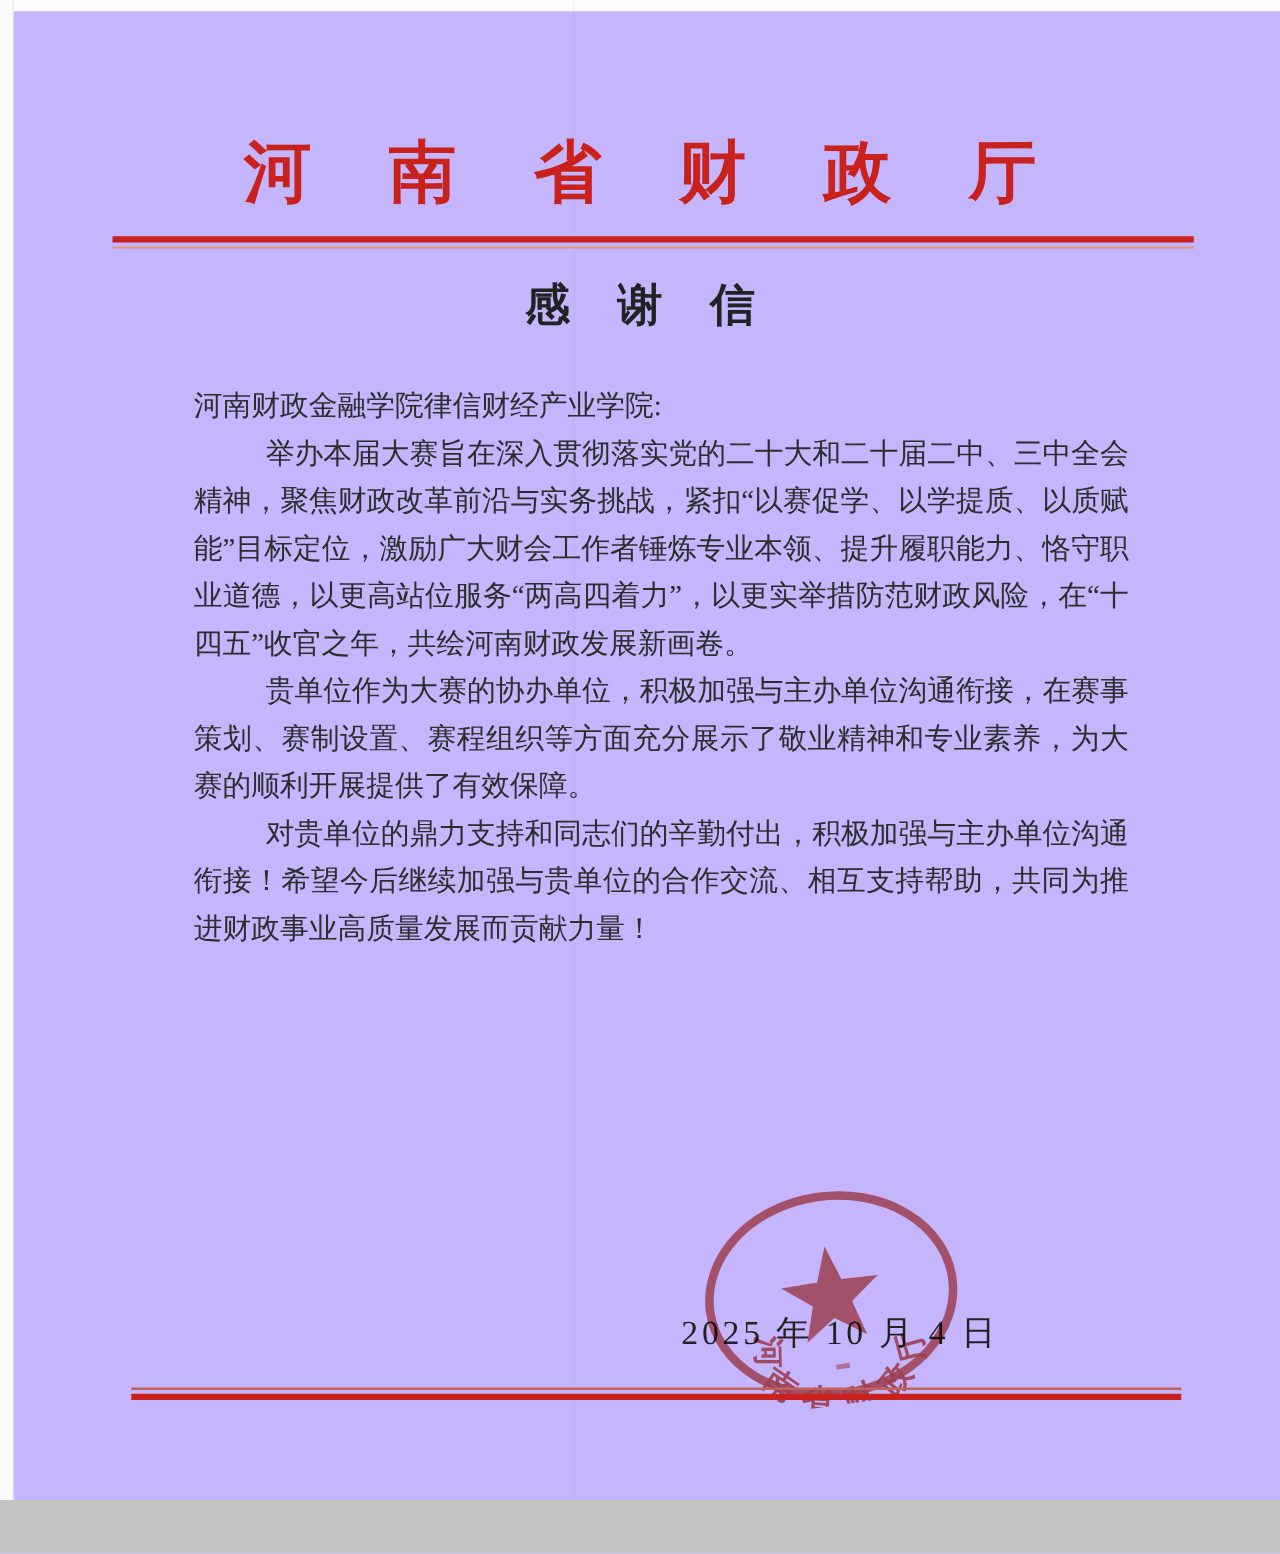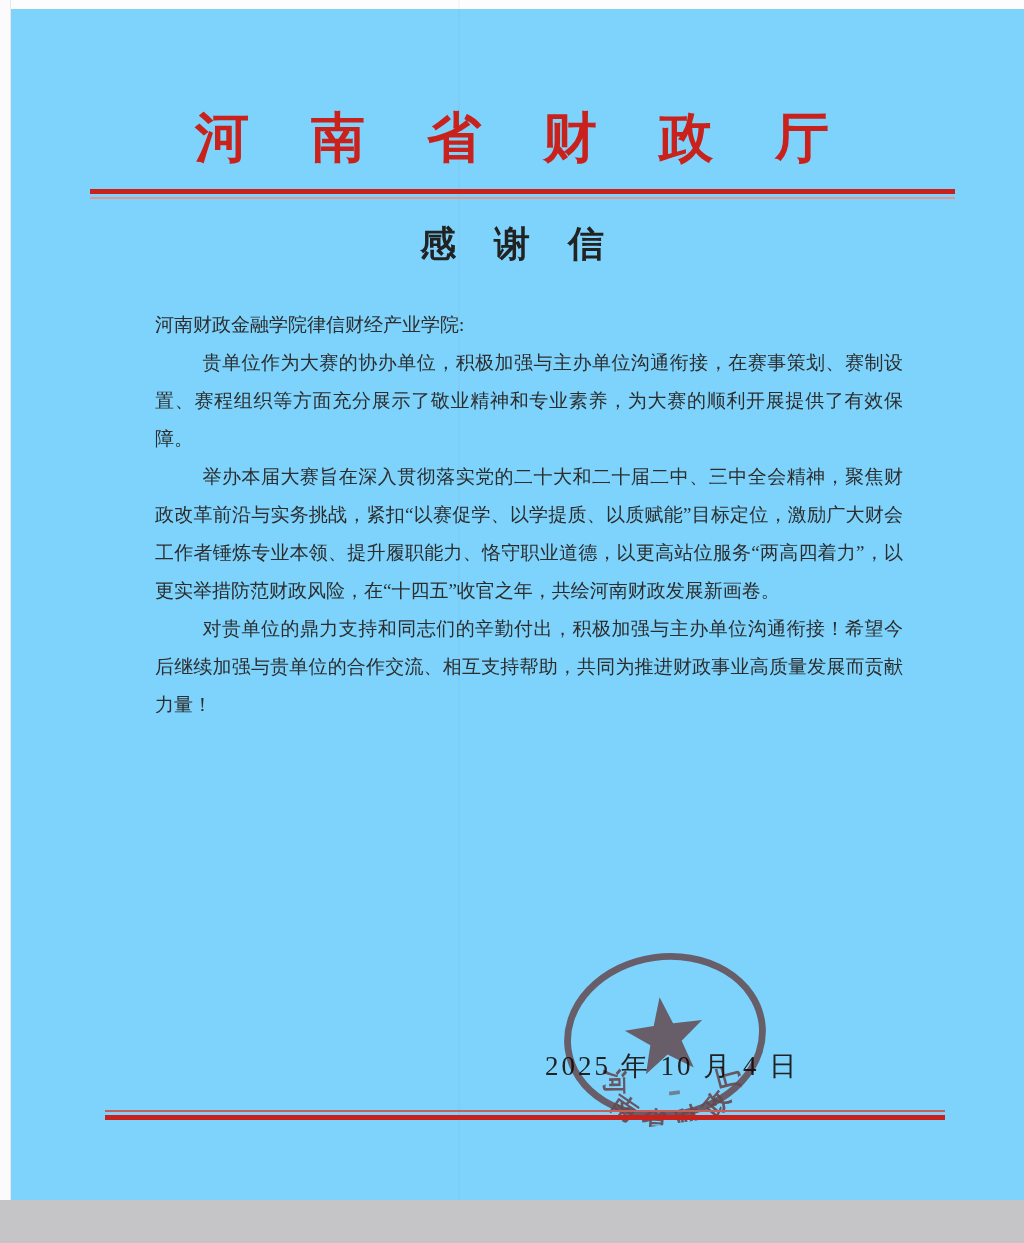--- a/index.html
+++ b/index.html
@@ -5,21 +5,21 @@
   html, body {
     margin: 0;
     padding: 0;
     background: #ffffff;
   }
   .scan-wrap {
     position: relative;
     width: 1024px;
     height: 1243px;
     overflow: hidden;
-    background: #7dd3fc;
+    background: #c4b5fd;
     font-family: "Liberation Serif", "DejaVu Serif", serif;
   }
   
   .edge-top {
     position: absolute; top: 0; left: 0; right: 0; height: 9px;
     background: #fdfdfe;
   }
   .edge-left {
     position: absolute; top: 0; left: 0; width: 11px; height: 1200px;
     background: #fbfbfd;
@@ -53,21 +53,21 @@
     position: absolute; top: 220px; left: 0; width: 1024px;
     text-align: center;
     font-size: 36px; font-weight: 700;
     color: #222222;
     letter-spacing: 38px; text-indent: 38px;
     white-space: nowrap;
   }
   
   .letter-body {
     position: absolute; top: 306px; left: 155px; width: 748px;
-    font-size: 19px; line-height: 38px;
+    font-size: 23px; line-height: 38px;
     color: #2d2d2d;
     text-align: justify;
   }
   .letter-body p { margin: 0; }
   .letter-body p.par { text-indent: 2.5em; }
   
   .date-line {
     position: absolute; top: 1048px; left: 545px;
     font-size: 27px; color: #222222;
     letter-spacing: 3px;
@@ -102,22 +102,22 @@
   <div class="header-rule">
     <div class="thick"></div>
     <div class="gap"></div>
     <div class="thin"></div>
   </div>
 
   <div class="doc-title">感谢信</div>
 
   <div class="letter-body">
     <p class="salutation">河南财政金融学院律信财经产业学院:</p>
+    <p class="par">举办本届大赛旨在深入贯彻落实党的二十大和二十届二中、三中全会精神，聚焦财政改革前沿与实务挑战，紧扣“以赛促学、以学提质、以质赋能”目标定位，激励广大财会工作者锤炼专业本领、提升履职能力、恪守职业道德，以更高站位服务“两高四着力”，以更实举措防范财政风险，在“十四五”收官之年，共绘河南财政发展新画卷。</p>
     <p class="par">贵单位作为大赛的协办单位，积极加强与主办单位沟通衔接，在赛事策划、赛制设置、赛程组织等方面充分展示了敬业精神和专业素养，为大赛的顺利开展提供了有效保障。</p>
-    <p class="par">举办本届大赛旨在深入贯彻落实党的二十大和二十届二中、三中全会精神，聚焦财政改革前沿与实务挑战，紧扣“以赛促学、以学提质、以质赋能”目标定位，激励广大财会工作者锤炼专业本领、提升履职能力、恪守职业道德，以更高站位服务“两高四着力”，以更实举措防范财政风险，在“十四五”收官之年，共绘河南财政发展新画卷。</p>
     <p class="par">对贵单位的鼎力支持和同志们的辛勤付出，积极加强与主办单位沟通衔接！希望今后继续加强与贵单位的合作交流、相互支持帮助，共同为推进财政事业高质量发展而贡献力量！</p>
   </div>
 
   <div class="date-line">2025 年 10 月 4 日</div>
 
   <svg class="seal" viewBox="0 0 220 180" xmlns="http://www.w3.org/2000/svg" aria-hidden="true">
     <ellipse cx="110" cy="90" rx="100" ry="81" fill="none" stroke="#c84a42" stroke-width="7" opacity="0.85"></ellipse>
     <path id="sealArc" d="M 52 114 A 67 48 0 1 0 168 114" fill="none"></path>
     <text font-size="26" font-weight="bold" fill="#c84a42" opacity="0.9" letter-spacing="12" text-anchor="middle" font-family="Liberation Serif, DejaVu Serif, serif">
       <textPath href="#sealArc" startOffset="50%">河南省财政厅</textPath>

